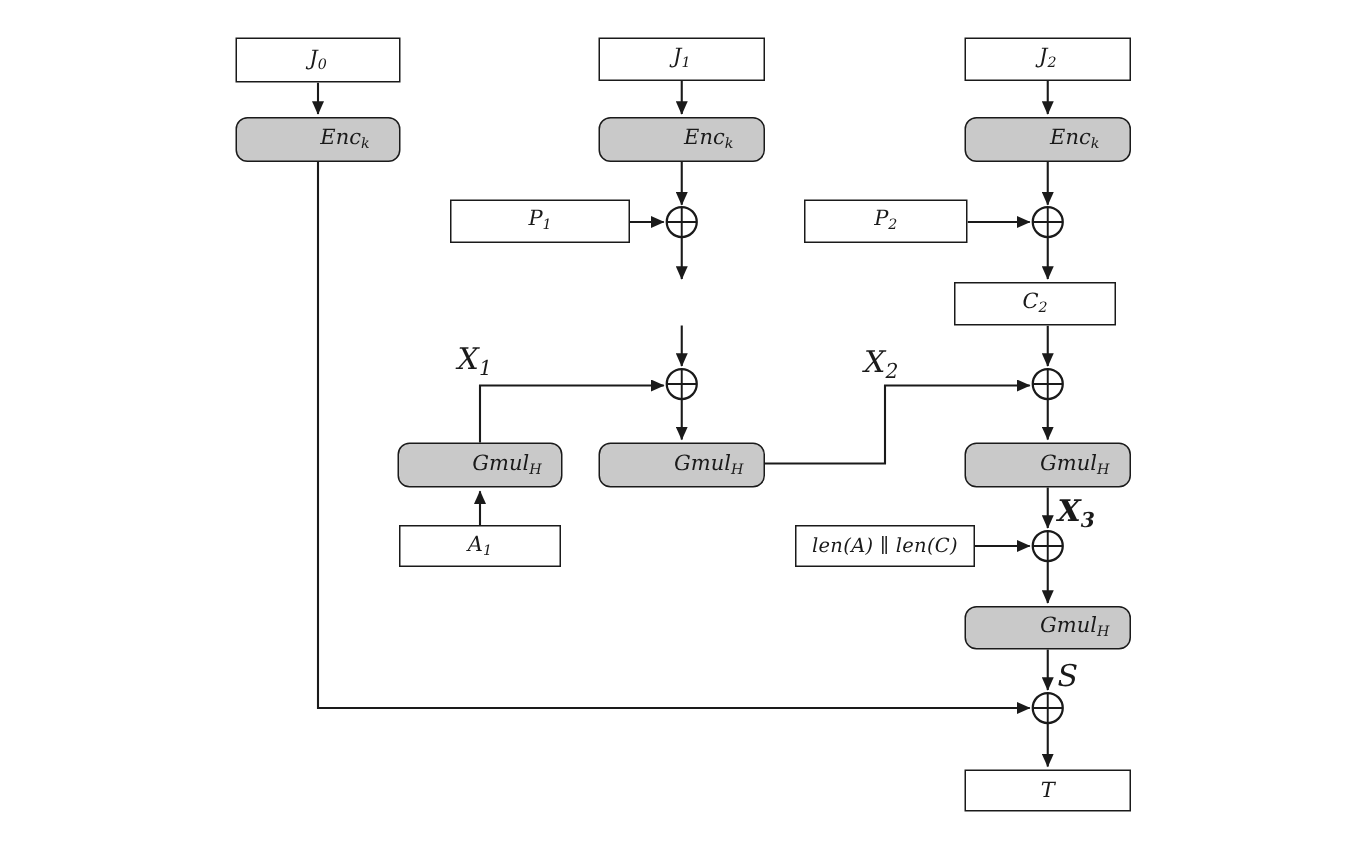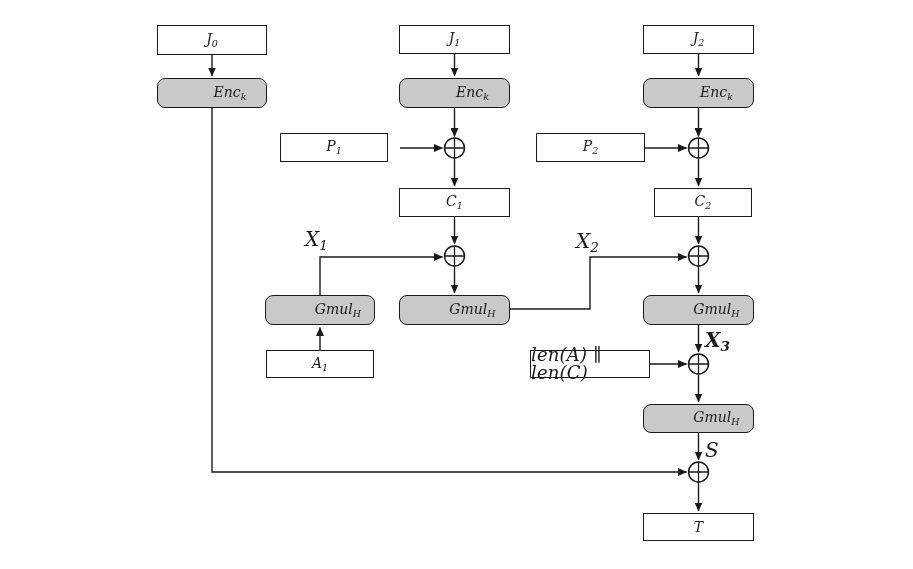--- a/index.html
+++ b/index.html
@@ -28,21 +28,21 @@
     font-size: 14px;
     color: var(--text, #1a1a1a);
     line-height: 1;
   }
   .box.gray {
     background: var(--box-fill-gray, #c9c9c9);
     border-radius: 8px;
     border-width: 1.7px;
     padding-left: 36px;
   }
-  .box.small { font-size: 18px; letter-spacing: 0.2px; }
+  .box.small { font-size: 13px; letter-spacing: 0.2px; }
   .sub { font-size: 0.68em; vertical-align: -0.30em; font-style: italic; }
   .elabel {
     position: absolute;
     font-style: italic;
     font-size: 20px;
     color: var(--text, #1a1a1a);
     line-height: 1;
     white-space: nowrap;
     text-align: right;
   }
@@ -122,31 +122,28 @@
     <span><span>Enc</span><span class="sub">k</span></span>
   </div>
 
   <div class="box" style="left:643px; top:25px; width:111px; height:29px;">
     <span><span>J</span><span class="sub">2</span></span>
   </div>
   <div class="box gray" style="left:643px; top:78px; width:111px; height:30px;">
     <span><span>Enc</span><span class="sub">k</span></span>
   </div>
 
-  <div class="box" style="left:280px; top:133px; width:108px; height:29px;">
+  <div class="box" style="left:300px; top:133px; width:120px; height:29px;">
     <span><span>P</span><span class="sub">1</span></span>
   </div>
   <div class="box" style="left:536px; top:133px; width:109px; height:29px;">
     <span><span>P</span><span class="sub">2</span></span>
   </div>
 
-  <div class="box" style="left:399px; top:188px; width:111px; height:29px;">
-    <span><span>C</span><span class="sub">1</span></span>
-  </div>
-  <div class="box" style="left:654px; top:188px; width:98px; height:29px;">
+  <div class="box" style="left:636px; top:188px; width:108px; height:29px;">
     <span><span>C</span><span class="sub">2</span></span>
   </div>
 
   <div class="box gray" style="left:265px; top:295px; width:110px; height:30px;">
     <span><span>Gmul</span><span class="sub">H</span></span>
   </div>
   <div class="box gray" style="left:399px; top:295px; width:111px; height:30px;">
     <span><span>Gmul</span><span class="sub">H</span></span>
   </div>
   <div class="box gray" style="left:643px; top:295px; width:111px; height:30px;">

